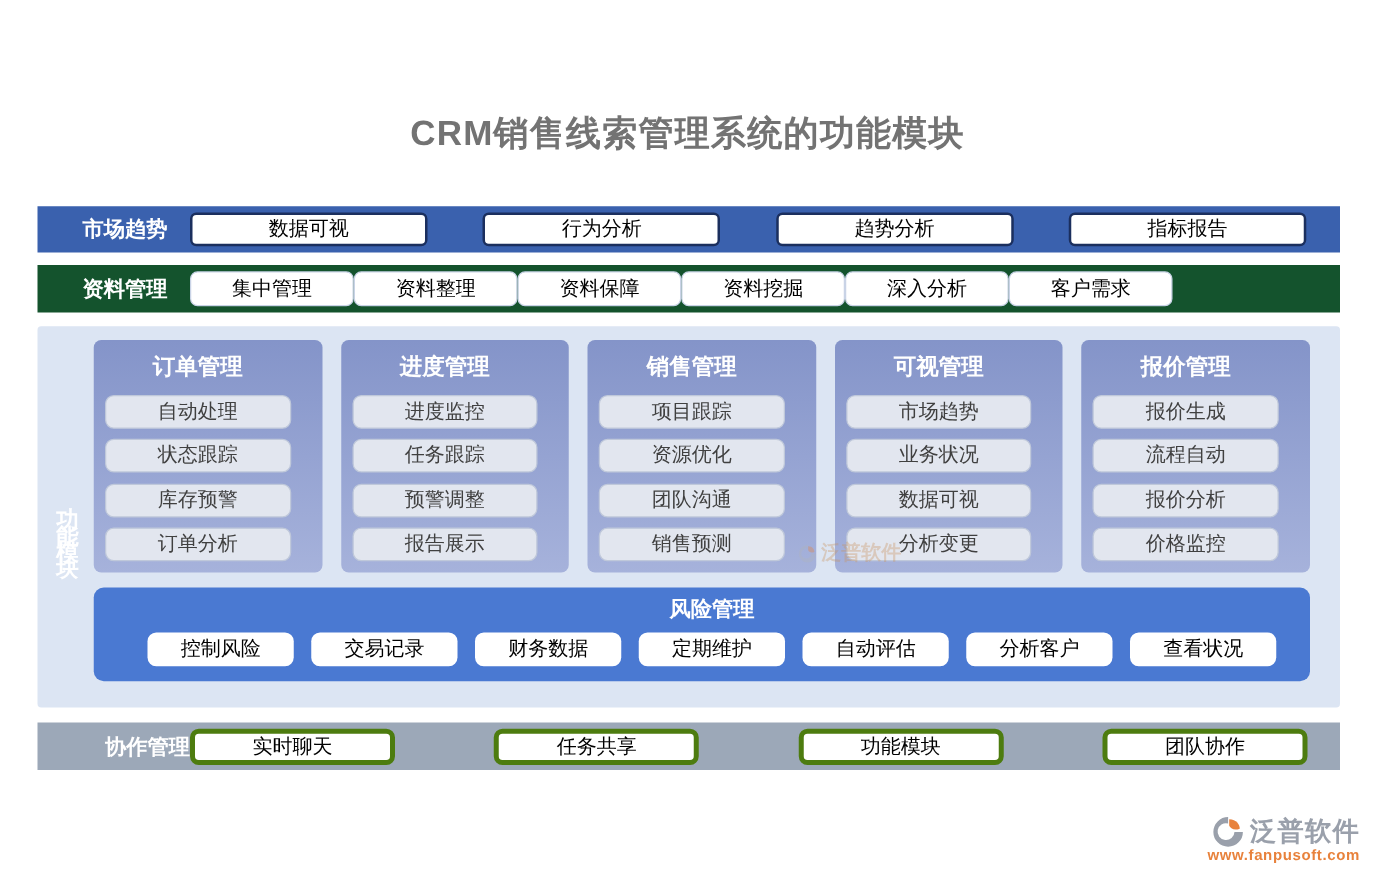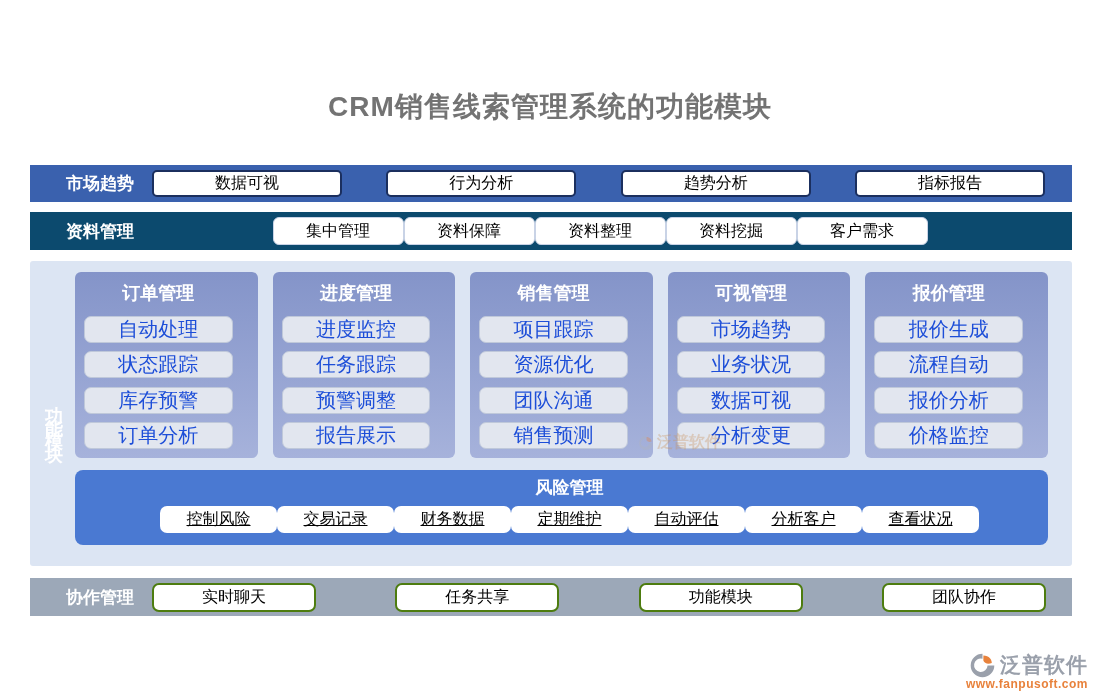--- a/index.html
+++ b/index.html
@@ -18,22 +18,22 @@
   .band-buttons { flex:1; display:flex; align-items:center; }
 
   .band1 { top:165px; height:37px; background:#3a61ae; }
   .band1 .band-buttons { justify-content:space-between; padding-right:27px; }
   .btn-dark {
     width:190px; height:27px; background:#ffffff; border:2px solid #1b2f5e;
     border-radius:5px; display:flex; align-items:center; justify-content:center;
     font-size:16px; color:#000000; cursor:pointer;
   }
 
-  .band2 { top:212px; height:38px; background:#0c4a6e; }
-  .band2 .band-buttons { justify-content:center; padding-right:24px; }
+  .band2 { top:212px; height:38px; background:#14532d; }
+  .band2 .band-buttons { justify-content:flex-start; padding-right:24px; }
   .btn-light {
     width:131px; height:28px; background:#ffffff; border:1px solid #c9d3e6;
     border-radius:6px; display:flex; align-items:center; justify-content:center;
     font-size:16px; color:#000000; cursor:pointer;
   }
 
   
   .main-panel { position:absolute; left:30px; top:261px; width:1042px; height:305px; background:#dce5f3; border-radius:3px; }
   .side-label {
     position:absolute; left:9px; top:46px; height:220px; width:30px;
@@ -43,40 +43,40 @@
   }
   .columns { position:absolute; left:45px; top:11px; width:973px; height:186px; display:flex; gap:15px; }
   .col-card {
     flex:1; background:linear-gradient(180deg,#8494c9 0%,#a6b2db 100%);
     border-radius:6px; padding:7px 25px 9px 9px; display:flex; flex-direction:column;justify-content:space-between;
   }
   .col-header { text-align:center; color:#ffffff; font-weight:bold; font-size:18px; margin:2px 0 9px 0; }
   .col-item {
     background:#e2e6ef; border:1px solid #bfc8da; border-radius:7px;
     height:27px; margin-bottom:7px; display:flex; align-items:center; justify-content:center;
-    font-size:20px; color:#1d4ed8; cursor:pointer;
+    font-size:16px; color:#404040; cursor:pointer;
   }
   .col-item:last-child { margin-bottom:0; }
 
   .risk-panel {
     position:absolute; left:45px; top:209px; width:973px; height:75px;
     background:#4a79d2; border-radius:8px;padding-left:16px;
   }
   .risk-header { text-align:center; color:#ffffff; font-weight:bold; font-size:17px; margin-top:6px; }
-  .risk-buttons { display:flex; justify-content:center; margin-top:7px;text-decoration:underline; }
+  .risk-buttons { display:flex; justify-content:center; gap:14px; margin-top:7px; }
   .btn-risk {
     width:117px; height:27px; background:#ffffff; border-radius:7px;
     display:flex; align-items:center; justify-content:center;
     font-size:16px; color:#000000; cursor:pointer;
   }
 
-  .band3 { top:578px; height:38px; background:#9ca8b8; }
+  .band3 { top:578px; height:38px; background:#9ca8b8;text-align:right; }
   .band3 .band-buttons { justify-content:space-between; padding-right:26px; }
   .btn-collab {
-    width:164px; height:29px; background:#ffffff; border:2px solid #4d7c0f;
+    width:164px; height:29px; background:#ffffff; border:4px solid #4d7c0f;
     border-radius:7px; display:flex; align-items:center; justify-content:center;
     font-size:16px; color:#000000; cursor:pointer;
   }
 
   
   .brand { position:absolute; right:12px; top:651px; display:flex; flex-direction:column; align-items:flex-end; }
   .brand-top { display:flex; align-items:center; gap:4px; }
   .brand-name { font-size:21px; font-weight:bold; color:#9aa0ab; letter-spacing:1px; }
   .brand-url { font-size:12px; color:#e8823c; font-weight:bold; margin-top:-2px; letter-spacing:0.5px; }
 
@@ -101,23 +101,24 @@
       <div class="btn-dark">行为分析</div>
       <div class="btn-dark">趋势分析</div>
       <div class="btn-dark">指标报告</div>
     </div>
   </div>
 
   <div class="band band2">
     <div class="band-label">资料管理</div>
     <div class="band-buttons">
       <div class="btn-light">集中管理</div>
+      <div class="btn-light">资料整理</div>
       <div class="btn-light">资料保障</div>
-      <div class="btn-light">资料整理</div>
       <div class="btn-light">资料挖掘</div>
+      <div class="btn-light">深入分析</div>
       <div class="btn-light">客户需求</div>
     </div>
   </div>
 
   <div class="main-panel">
     <div class="side-label">功能模块</div>
 
     <div class="columns">
       <div class="col-card">
         <div class="col-header">订单管理</div>

